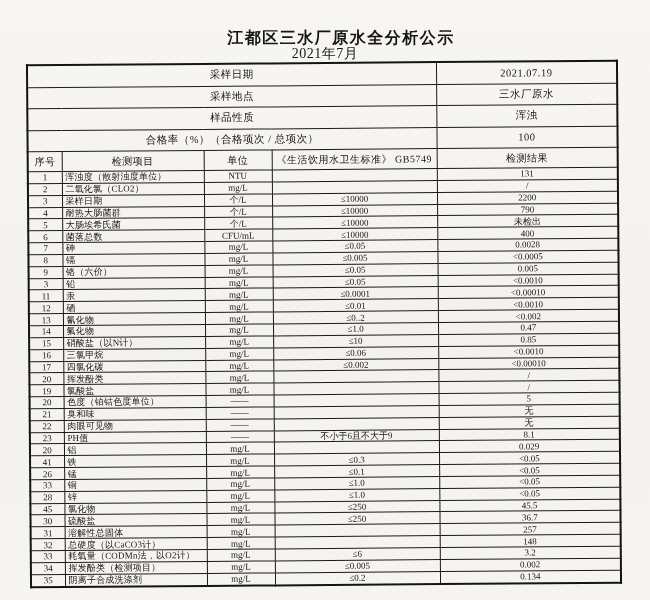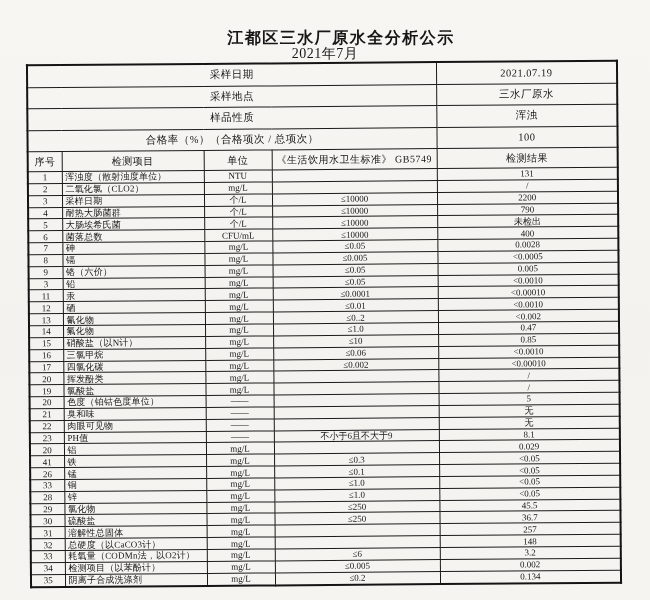--- a/index.html
+++ b/index.html
@@ -310,21 +310,21 @@
             <td class="num">&lt;0.05</td>
           </tr>
           <tr class="data-row">
             <td class="num">28</td>
             <td class="cell-item">锌</td>
             <td class="num">mg/L</td>
             <td class="num">≤1.0</td>
             <td class="num">&lt;0.05</td>
           </tr>
           <tr class="data-row">
-            <td class="num">29</td>
+            <td class="num">45</td>
             <td class="cell-item">氯化物</td>
             <td class="num">mg/L</td>
             <td class="num">≤250</td>
             <td class="num">45.5</td>
           </tr>
           <tr class="data-row">
             <td class="num">30</td>
             <td class="cell-item">硫酸盐</td>
             <td class="num">mg/L</td>
             <td class="num">≤250</td>
@@ -346,21 +346,21 @@
           </tr>
           <tr class="data-row">
             <td class="num">33</td>
             <td class="cell-item">耗氧量（CODMn法，以O2计）</td>
             <td class="num">mg/L</td>
             <td class="num">≤6</td>
             <td class="num">3.2</td>
           </tr>
           <tr class="data-row">
             <td class="num">34</td>
-            <td class="cell-item">检测项目（以苯酚计）</td>
+            <td class="cell-item">挥发酚类（检测项目）</td>
             <td class="num">mg/L</td>
             <td class="num">≤0.005</td>
             <td class="num">0.002</td>
           </tr>
           <tr class="data-row">
             <td class="num">35</td>
             <td class="cell-item">阴离子合成洗涤剂</td>
             <td class="num">mg/L</td>
             <td class="num">≤0.2</td>
             <td class="num">0.134</td>

